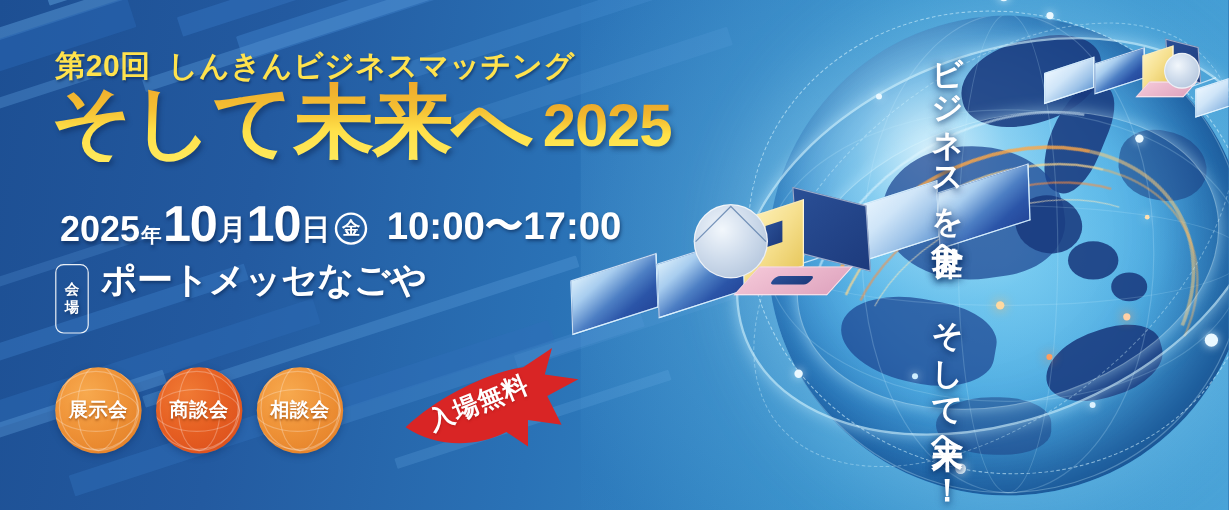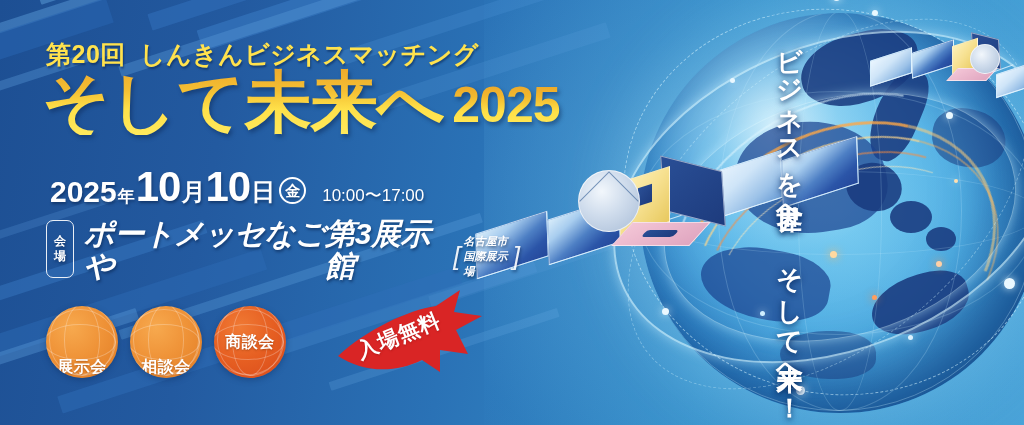--- a/index.html
+++ b/index.html
@@ -143,35 +143,35 @@
   .dateline .d-sm { font-size:17px; font-weight:bold; line-height:1; margin:0 1px 2px 1px; }
   .dateline .d-big { font-size:42px; font-weight:bold; line-height:.92; letter-spacing:-1px; }
   .dateline .d-md { font-size:24px; font-weight:bold; line-height:1; margin:0 0 3px 1px; }
   .dow {
     display:inline-flex; align-items:center; justify-content:center;
     width:27px; height:27px; border-radius:50%;
     border:2px solid #ffffff;
     font-size:15px; font-weight:bold; line-height:1;
     margin:0 0 3px 4px;
   }
-  .dateline .d-time { font-size:17px; font-weight:normal; line-height:1; margin:0 0 3px 16px; }
+  .dateline .d-time { font-size:32px; font-weight:bold; line-height:1; margin:0 0 3px 16px; }
 
   .venue {
     position:absolute; left:46px; top:218px;
     display:flex; align-items:flex-start;
     color:#ffffff; text-shadow:1px 2px 3px rgba(6,30,70,.55);
   }
   .venue-tag {
     width:28px; height:58px; border:1.6px solid rgba(255,255,255,.9);
     border-radius:7px;
     display:flex; flex-direction:column; align-items:center; justify-content:center;
     font-size:12px; font-weight:bold; line-height:1.25;
     margin-top:2px; margin-right:10px; flex:none;
   }
-  .venue-lines { display:flex; flex-direction:row;font-style:italic; }
+  .venue-lines { display:flex; flex-direction:column; }
   .venue-l1 { font-size:30px; font-weight:bold; line-height:1.06; letter-spacing:-.5px; }
   .venue-row2 { display:flex; align-items:flex-end; }
   .venue-l2 { font-size:30px; font-weight:bold; line-height:1.06; letter-spacing:-.5px; }
   .venue-sub {
     display:flex; align-items:center;
     margin-left:9px; margin-bottom:3px;
     font-size:11px; font-weight:bold; line-height:1.35;
   }
   .brk { font-size:26px; font-weight:300; line-height:1; opacity:.9; }
   .venue-sub .txt { display:flex; flex-direction:column; padding:0 3px; }
@@ -179,21 +179,20 @@
   
   .badges { position:absolute; left:46px; top:306px; display:flex; gap:12px; }
   .badge {
     position:relative; width:72px; height:72px; border-radius:50%;
     display:flex; align-items:center; justify-content:center;
     overflow:hidden; flex:none;
     box-shadow:0 2px 6px rgba(8,35,80,.35);
   }
   .badge.o1, .badge.o3 {
     background:radial-gradient(circle at 36% 30%,#f7a94e 0%,#ef9338 45%,#e07a22 100%);
-    align-items:flex-end;
   }
   .badge.o2 {
     background:radial-gradient(circle at 36% 30%,#f07a34 0%,#e65f22 48%,#d8491a 100%);
   }
   .badge .grid { position:absolute; inset:0; }
   .badge .grid span {
     position:absolute; border:1px solid rgba(255,255,255,.26); border-radius:50%;
   }
   .badge .lbl {
     position:relative; z-index:2;
@@ -363,62 +362,51 @@
       <span class="d-time">10:00〜17:00</span>
     </div>
 
     <div class="venue">
       <div class="venue-tag">
         <span>会</span>
         <span>場</span>
       </div>
       <div class="venue-lines">
         <div class="venue-l1">ポートメッセなごや</div>
-        <div class="venue-row2">
-          <div class="venue-l2">第3展示館</div>
-          <div class="venue-sub">
-            <span class="brk">[</span>
-            <span class="txt">
-              <span>名古屋市</span>
-              <span>国際展示場</span>
-            </span>
-            <span class="brk">]</span>
-          </div>
-        </div>
       </div>
     </div>
 
     <div class="badges">
       <div class="badge o1">
         <div class="grid">
           <span style="left:18px; top:-2px; width:36px; height:72px;"></span>
           <span style="left:3px;  top:-2px; width:66px; height:72px;"></span>
           <span style="left:-2px; top:18px; width:72px; height:36px;"></span>
           <span style="left:-2px; top:3px;  width:72px; height:66px;"></span>
         </div>
         <span class="lbl">展示会</span>
       </div>
+      <div class="badge o2">
+        <div class="grid">
+          <span style="left:18px; top:-2px; width:36px; height:72px;"></span>
+          <span style="left:3px;  top:-2px; width:66px; height:72px;"></span>
+          <span style="left:-2px; top:18px; width:72px; height:36px;"></span>
+          <span style="left:-2px; top:3px;  width:72px; height:66px;"></span>
+        </div>
+        <span class="lbl">商談会</span>
+      </div>
       <div class="badge o3">
         <div class="grid">
           <span style="left:18px; top:-2px; width:36px; height:72px;"></span>
           <span style="left:3px;  top:-2px; width:66px; height:72px;"></span>
           <span style="left:-2px; top:18px; width:72px; height:36px;"></span>
           <span style="left:-2px; top:3px;  width:72px; height:66px;"></span>
         </div>
         <span class="lbl">相談会</span>
       </div>
-      <div class="badge o2">
-        <div class="grid">
-          <span style="left:18px; top:-2px; width:36px; height:72px;"></span>
-          <span style="left:3px;  top:-2px; width:66px; height:72px;"></span>
-          <span style="left:-2px; top:18px; width:72px; height:36px;"></span>
-          <span style="left:-2px; top:3px;  width:72px; height:66px;"></span>
-        </div>
-        <span class="lbl">商談会</span>
-      </div>
     </div>
   </div>
 
   <div class="freeflag">
     <svg width="160" height="100" viewBox="0 0 160 100">
       <path d="M 2 68 C 26 84, 58 86, 86 72 L 104 84 L 104 62 L 132 66 L 120 42 L 146 28 L 118 24 L 124 2 L 100 18 C 72 22, 30 42, 2 68 Z" fill="#d92525"></path>
     </svg>
     <span class="lbl">入場無料</span>
   </div>
 

